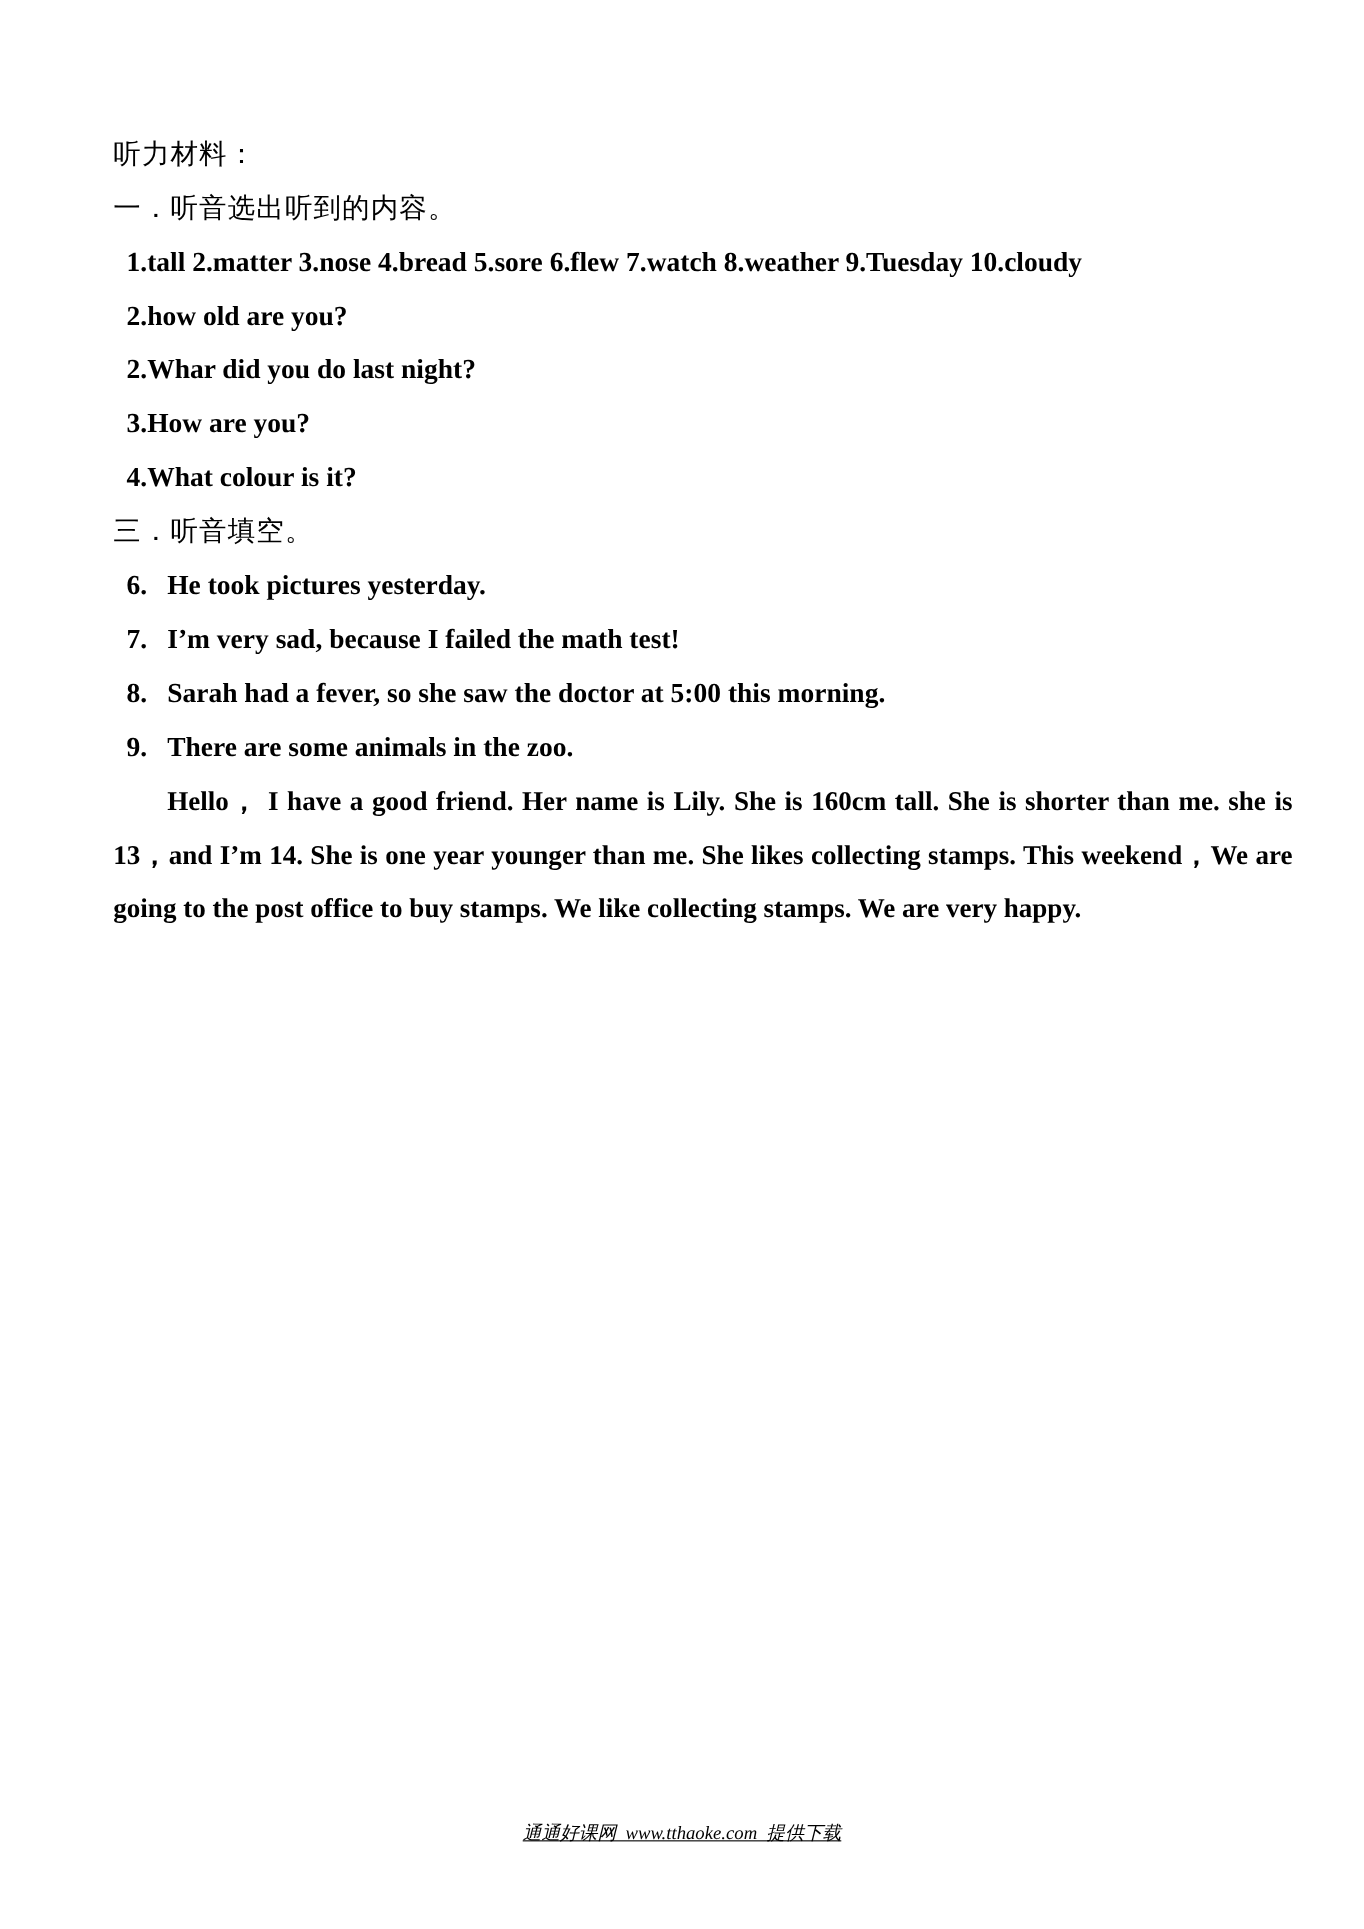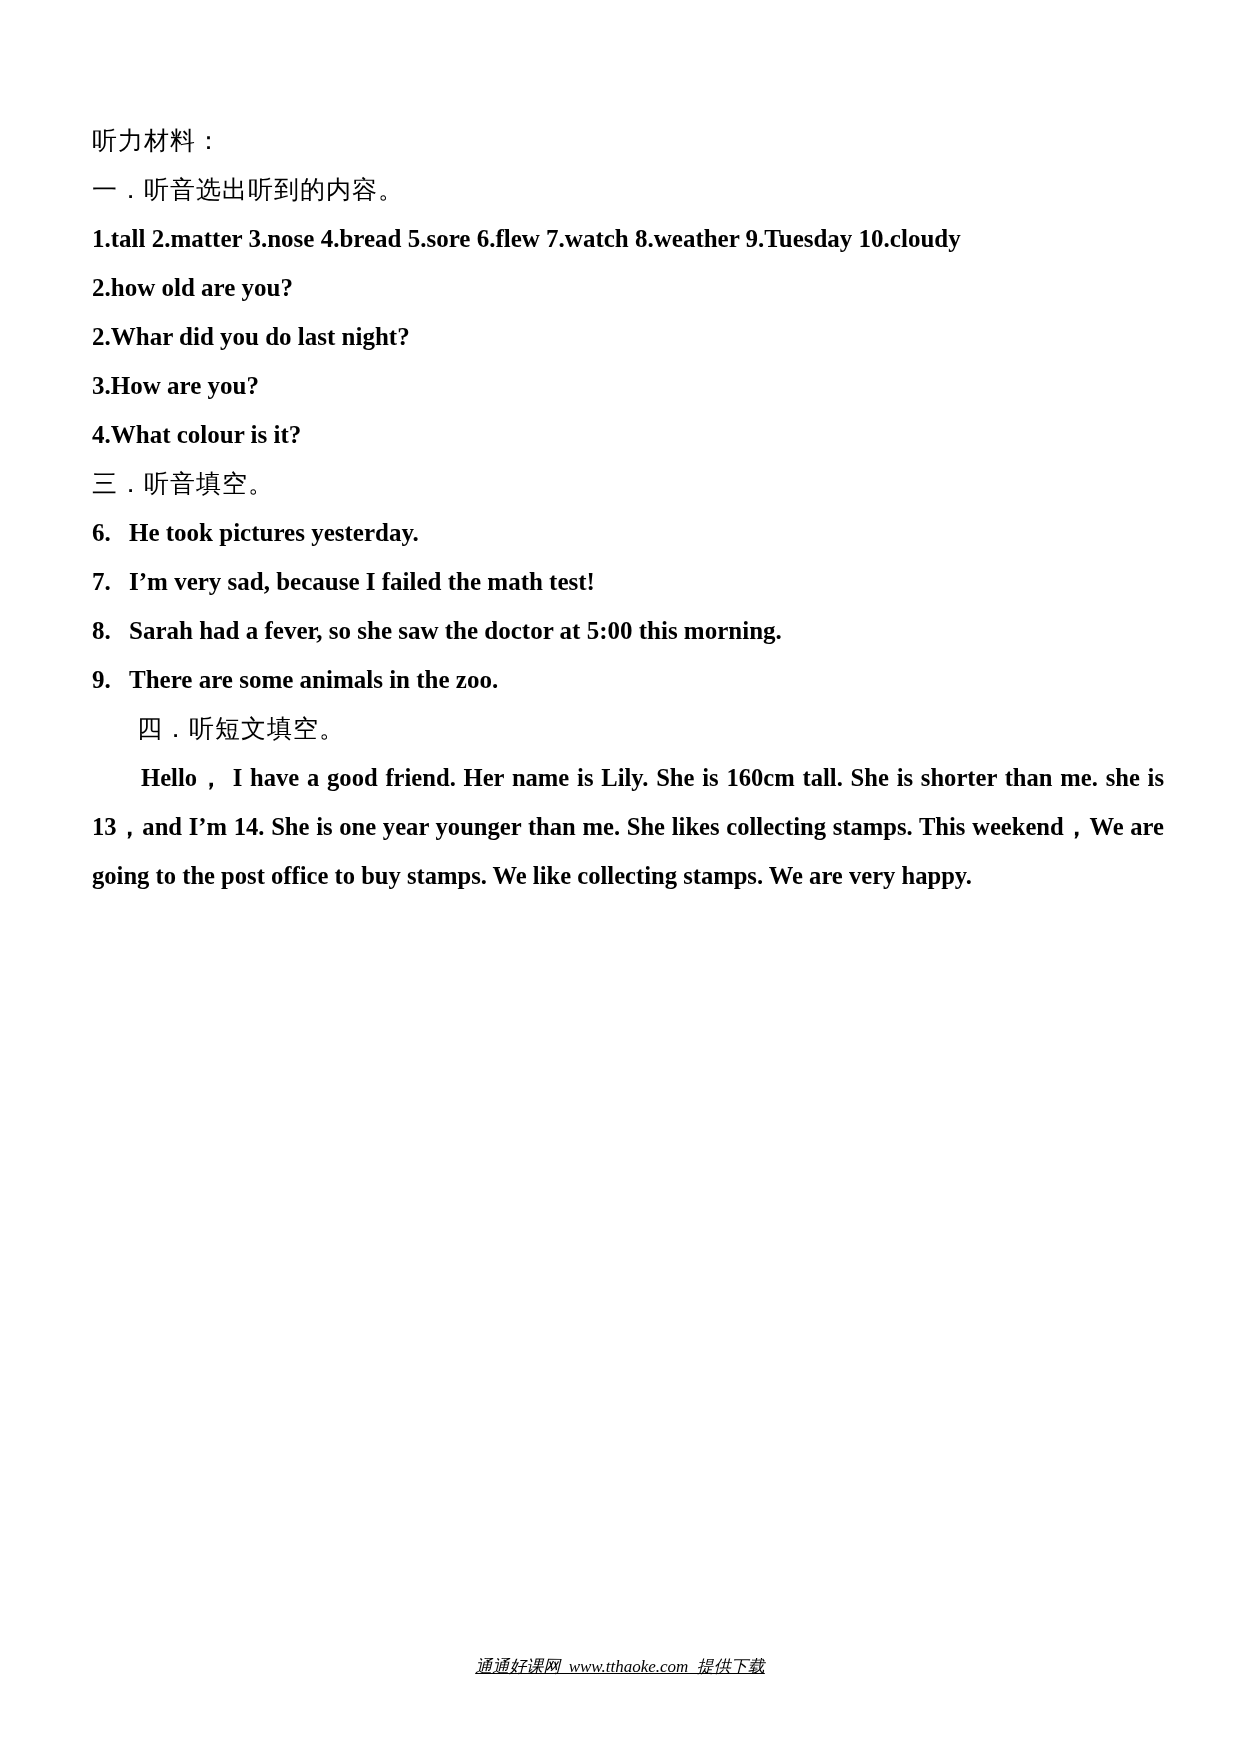--- a/index.html
+++ b/index.html
@@ -8,37 +8,38 @@
     width: 1240px;
     height: 1754px;
     margin: 0 auto;
     background: #ffffff;
     color: #000000;
     font-family: "Liberation Serif", serif;
     overflow: hidden;
   }
   .content {
     position: absolute;
-    left: 92px;
+    left: 103px;
     top: 116px;
     width: 1072px;
   }
   .line {
     height: 49px;
     line-height: 49px;
     white-space: nowrap;
   }
   .cn {
     font-size: 25px;
     font-weight: normal;
     letter-spacing: 1px;
   }
   .en {
     font-size: 25px;
     font-weight: bold;
+    margin-left: 12px;
   }
   .numbered .num {
     display: inline-block;
     width: 37px;
   }
   .s4-indent { padding-left: 45px; }
   .para {
     font-size: 24.6px;
     font-weight: bold;
     white-space: normal;
@@ -88,21 +89,20 @@
     <div class="line en numbered">
       <span class="num">7.</span><span>I’m very sad, because I failed the math test!</span>
     </div>
     <div class="line en numbered">
       <span class="num">8.</span><span>Sarah had a fever, so she saw the doctor at 5:00 this morning.</span>
     </div>
     <div class="line en numbered">
       <span class="num">9.</span><span>There are some animals in the zoo.</span>
     </div>
 
-    <div class="line cn s4-indent">四．听短文填空。</div>
     <div class="line para justify first">Hello， I have a good friend. Her name is Lily. She is 160cm tall. She is shorter than me. she is</div>
     <div class="line para justify">13，and I’m 14. She is one year younger than me. She likes collecting stamps. This weekend，We are</div>
     <div class="line para">going to the post office to buy stamps. We like collecting stamps. We are very happy.</div>
 
   </div>
 
   <div class="footer">
     <span class="footer-text">通通好课网  www.tthaoke.com  提供下载</span>
   </div>
 </div>

